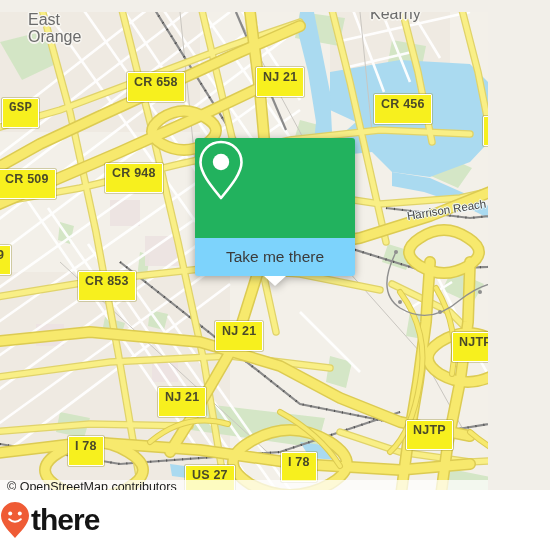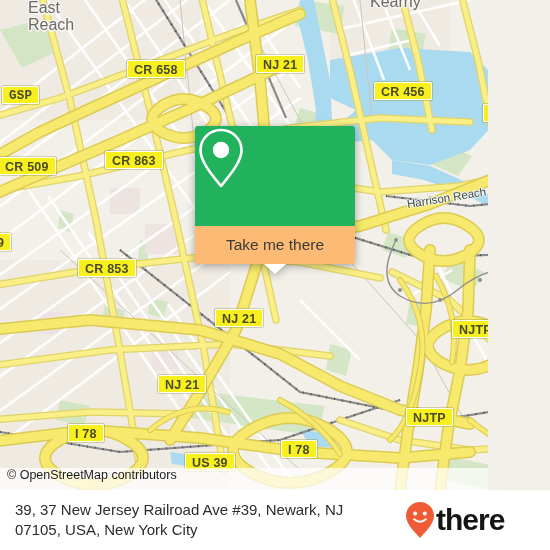--- a/index.html
+++ b/index.html
@@ -4,34 +4,34 @@
 <style>
   html,body{margin:0;padding:0;}
   body{
     width:550px;height:550px;overflow:hidden;
     font-family:"Liberation Sans", sans-serif;
     background:#f2efe9;
   }
   #app{position:relative;width:550px;height:550px;overflow:hidden;background:#f2efe9;}
 
   
-  #map{position:absolute;left:0;top:0;width:488px;height:490px;overflow:hidden;background:#f3f0e9;}
+  #map{position:absolute;left:0;top:12px;width:488px;height:490px;overflow:hidden;background:#f3f0e9;}
   #map svg{position:absolute;left:0;top:0;}
 
   
   .shield{
     position:absolute;
     background:#f7f01e;
     border:1.6px solid #ffffff;
     border-radius:1px;
     color:#4a4a2a;
     font-weight:bold;
     font-size:12.5px;
     line-height:1;
-    padding:3px 6px 0 6px;
+    padding:3px 6px 12px 6px;
     white-space:nowrap;
     box-shadow:0 0 0 0.8px rgba(140,130,30,.45);
     letter-spacing:.2px;
   }
   .place{
     position:absolute;
     color:#6b6b6b;
     font-size:16px;
     line-height:1.05;
     white-space:nowrap;
@@ -61,21 +61,21 @@
     position:absolute;left:195px;top:126px;width:160px;
     filter:drop-shadow(0 2px 4px rgba(0,0,0,.33));
   }
   #card-head{
     background:#22b25e;
     height:100px;
     border-radius:3px 3px 0 0;
     display:flex;align-items:center;justify-content:center;
   }
   #card-foot{
-    background:#fdba74;
+    background:#7dd3fc;
     height:38px;
     border-radius:0 0 3px 3px;
     display:flex;align-items:center;justify-content:center;
     position:relative;
   }
   #card-foot-label{font-size:15.5px;color:#3b3b3b;}
   #card-tail{
     position:absolute;left:50%;top:100%;
     margin-left:-11px;
     width:0;height:0;
@@ -324,67 +324,63 @@
           <circle cx="396" cy="240" r="2"></circle>
             <circle cx="400" cy="290" r="2"></circle>
           <circle cx="440" cy="300" r="2"></circle>
             <circle cx="480" cy="280" r="2"></circle>
         </g>
       </g>
     </svg>
 
     <div class="place" style="left:28px;top:0px;">
       <div>East</div>
-      <div>Reach</div>
+      <div>Orange</div>
     </div>
     <div class="place" style="left:370px;top:-6px;">Kearny</div>
 
     <div class="rivlabel" style="left:407px;top:198px;transform:rotate(-9deg);transform-origin:left center;">Harrison Reach Passaic River</div>
     <div class="rivlabel" style="left:534px;top:255px;transform:rotate(90deg);transform-origin:left top;font-size:10.5px;">Passaic River</div>
 
     <div class="shield" style="left:2px;top:86px;font-family:Liberation Mono, monospace;">GSP</div>
     <div class="shield" style="left:127px;top:60px;">CR 658</div>
     <div class="shield" style="left:256px;top:55px;">NJ 21</div>
     <div class="shield" style="left:374px;top:82px;">CR 456</div>
     <div class="shield" style="left:483px;top:104px;">I 400</div>
-    <div class="shield" style="left:105px;top:151px;">CR 863</div>
+    <div class="shield" style="left:105px;top:151px;">CR 948</div>
     <div class="shield" style="left:-2px;top:157px;">CR 509</div>
     <div class="shield" style="left:-10px;top:233px;">9</div>
     <div class="shield" style="left:78px;top:259px;">CR 853</div>
     <div class="shield" style="left:215px;top:309px;">NJ 21</div>
     <div class="shield" style="left:452px;top:320px;">NJTP</div>
     <div class="shield" style="left:158px;top:375px;">NJ 21</div>
     <div class="shield" style="left:406px;top:408px;">NJTP</div>
     <div class="shield" style="left:68px;top:424px;">I 78</div>
     <div class="shield" style="left:281px;top:440px;">I 78</div>
-    <div class="shield" style="left:185px;top:453px;">US 39</div>
+    <div class="shield" style="left:185px;top:453px;">US 27</div>
 
     <div id="card">
       <div id="card-head">
         <svg width="52" height="64" viewBox="0 0 52 64">
           <path d="M26 4 C14.5 4 5.5 13 5.5 24.3 C5.5 36 18 50 26 60 C34 50 46.5 36 46.5 24.3 C46.5 13 37.5 4 26 4 Z" fill="none" stroke="#ffffff" stroke-width="2.6" stroke-linejoin="round"></path>
           <circle cx="26" cy="24" r="8.2" fill="#ffffff"></circle>
         </svg>
       </div>
       <div id="card-foot">
         <span id="card-foot-label">Take me there</span>
         <div id="card-tail"></div>
       </div>
     </div>
 
     <div id="attrib">
       <span>© OpenStreetMap contributors</span>
     </div>
   </div>
 
   <div id="footer">
-    <div id="footer-address">
-      <div>39, 37 New Jersey Railroad Ave #39, Newark, NJ</div>
-      <div>07105, USA, New York City</div>
-    </div>
     <div id="brand">
       <svg width="30" height="38" viewBox="0 0 30 38">
         <path d="M15 1 C7.3 1 1 7.2 1 14.8 C1 23.4 10.2 31.5 15 37 C19.8 31.5 29 23.4 29 14.8 C29 7.2 22.7 1 15 1 Z" fill="#ef5b35"></path>
         <circle cx="10.2" cy="12.4" r="2.0" fill="#ffffff"></circle>
         <circle cx="19.8" cy="12.4" r="2.0" fill="#ffffff"></circle>
         <path d="M9.2 18.2 q5.8 5.2 11.6 0" fill="none" stroke="#ffffff" stroke-width="2" stroke-linecap="round"></path>
       </svg>
       <span id="brand-word">there</span>
     </div>
   </div>

